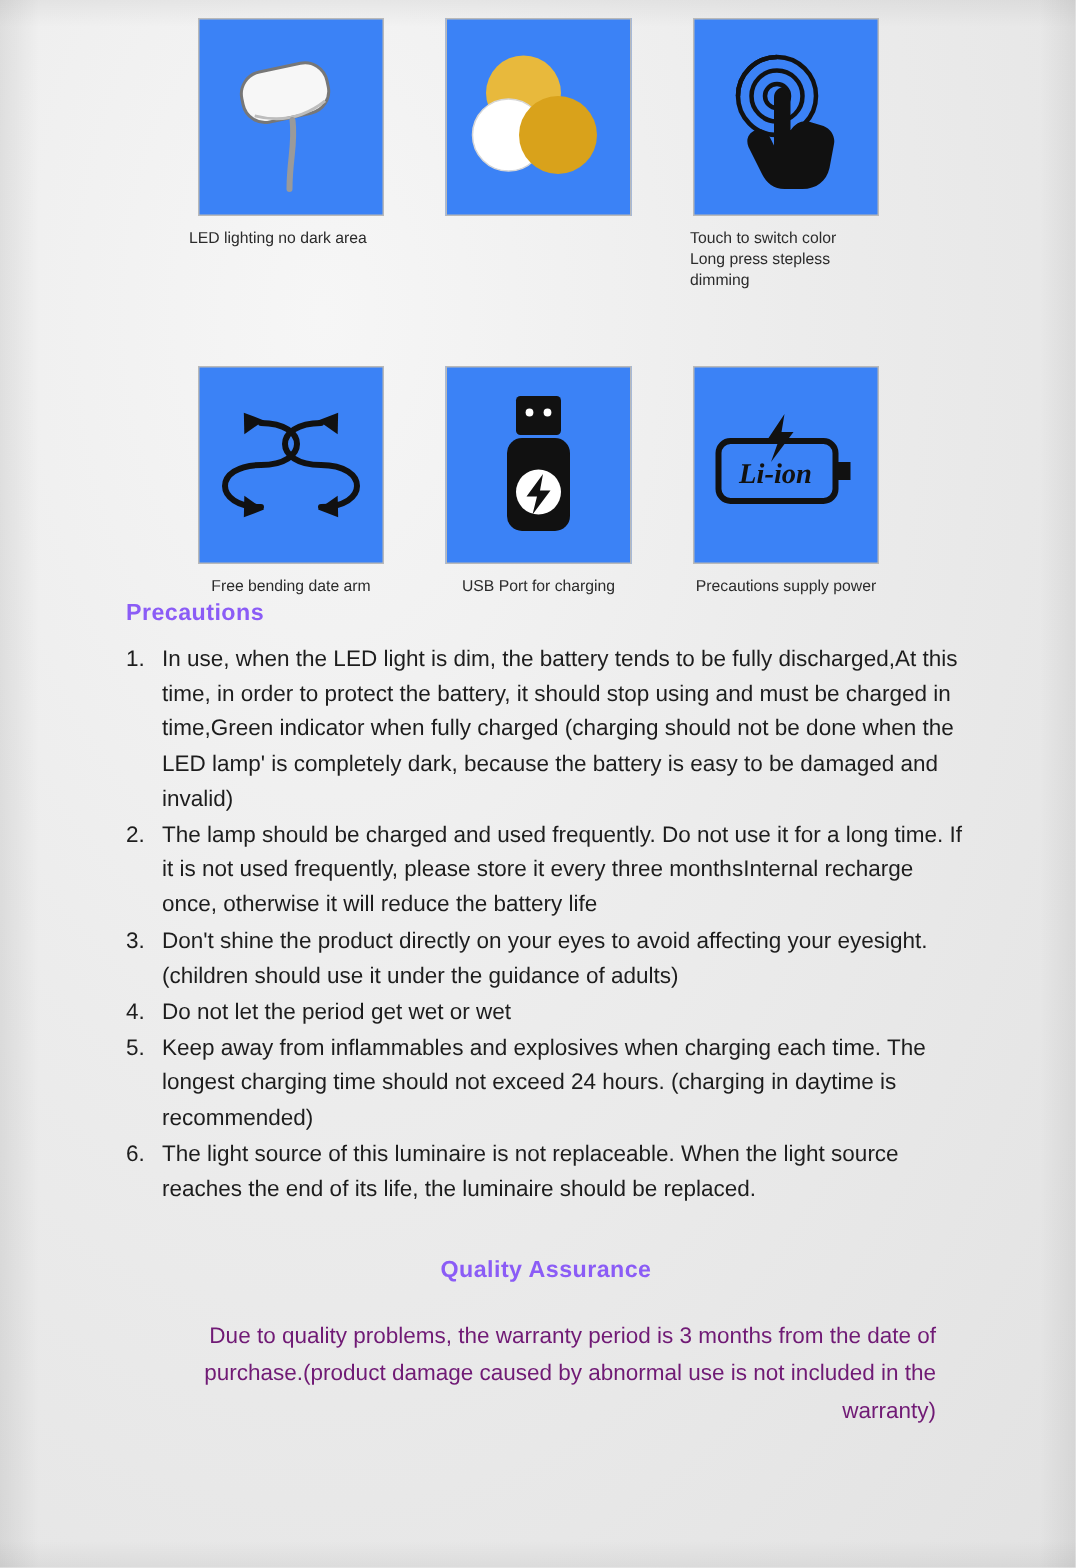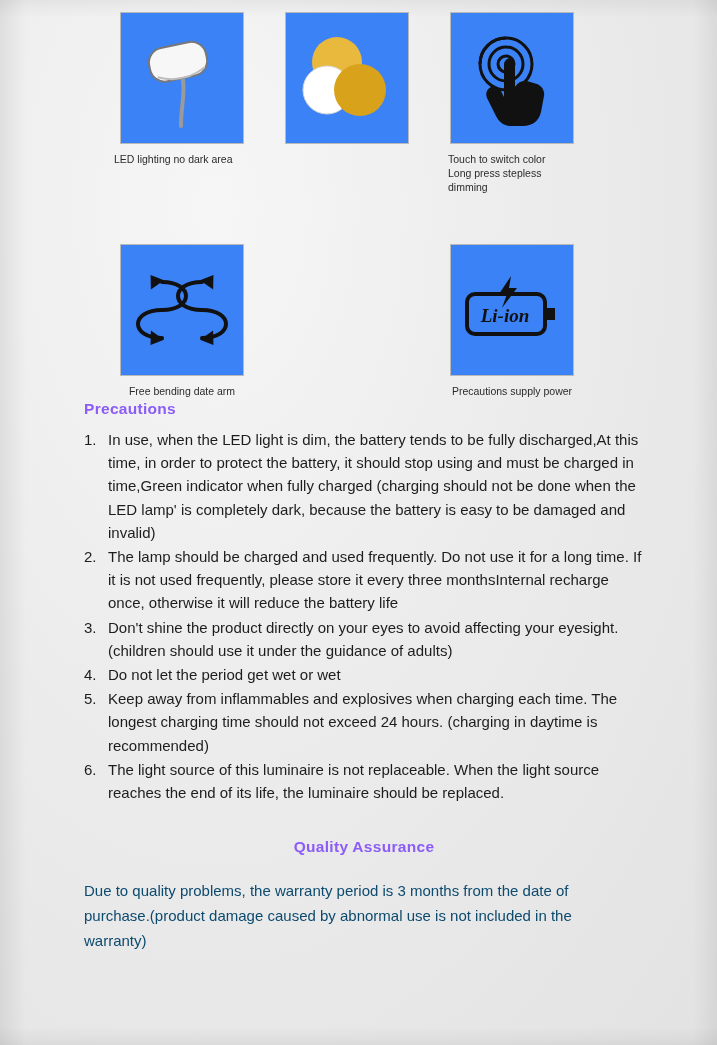--- a/index.html
+++ b/index.html
@@ -34,21 +34,21 @@
     pointer-events: none;
   }
   .sheet {
     position: absolute;
     inset: 0;
   }
 
   
   .features {
     position: absolute;
-    left: 112px;
+    left: 124px;
     top: 12px;
     width: 470px;
   }
   .frow {
     display: flex;
     justify-content: space-between;
     align-items: flex-start;
   }
   .fcell {
     width: 140px;
@@ -116,22 +116,23 @@
     margin-top: 34px;
   }
   .qa h2 {
     margin-bottom: 22px;
     text-align: center;
   }
   .qa p {
     margin: 0;
     font-size: 15px;
     line-height: 25px;
-    color: #0c4a6e;
+    color: #701a75;
     width: 540px;
+    text-align: right;
   }
 
   
   svg { display: block; }
 </style>
 </head>
 <body>
 
 <div class="paper"></div>
 
@@ -204,20 +205,35 @@
               <path d="M22 14 l-8 12 l16 0 z" fill="#111" transform="rotate(-35 22 20)"></path>
               <path d="M78 14 l-8 12 l16 0 z" fill="#111" transform="rotate(35 78 20)"></path>
               <path d="M22 86 l-8 -12 l16 0 z" fill="#111" transform="rotate(35 22 80)"></path>
               <path d="M78 86 l-8 -12 l16 0 z" fill="#111" transform="rotate(-35 78 80)"></path>
             </svg>
           </span>
         </div>
         <div class="fcap">Free bending date arm</div>
       </div>
 
+      <div class="fcell">
+        <div class="fbox">
+          <span>
+            <svg width="70" height="100" viewBox="0 0 70 100">
+              <rect x="20" y="4" width="30" height="26" rx="3" fill="#111"></rect>
+              <circle cx="29" cy="15" r="2.6" fill="#fff"></circle>
+              <circle cx="41" cy="15" r="2.6" fill="#fff"></circle>
+              <rect x="14" y="32" width="42" height="62" rx="10" fill="#111"></rect>
+              <circle cx="35" cy="68" r="15" fill="#fff"></circle>
+              <path d="M38 56 l-11 15 l7 0 l-3 12 l12 -16 l-7 0 z" fill="#111"></path>
+            </svg>
+          </span>
+        </div>
+        <div class="fcap">USB Port for  charging</div>
+      </div>
 
       <div class="fcell">
         <div class="fbox">
           <span>
             <svg width="106" height="80" viewBox="0 0 106 80">
               <rect x="8" y="24" width="78" height="40" rx="8" fill="none" stroke="#111" stroke-width="4"></rect>
               <path d="M86 38 l10 0 l0 12 l-10 0 z" fill="#111"></path>
               <path d="M52 6 l-12 18 l8 0 l-5 14 l15 -20 l-8 0 z" fill="#111"></path>
               <text x="46" y="52" font-family="Liberation Serif, serif" font-size="19" font-style="italic" font-weight="bold" text-anchor="middle" fill="#111">Li-ion</text>
             </svg>

